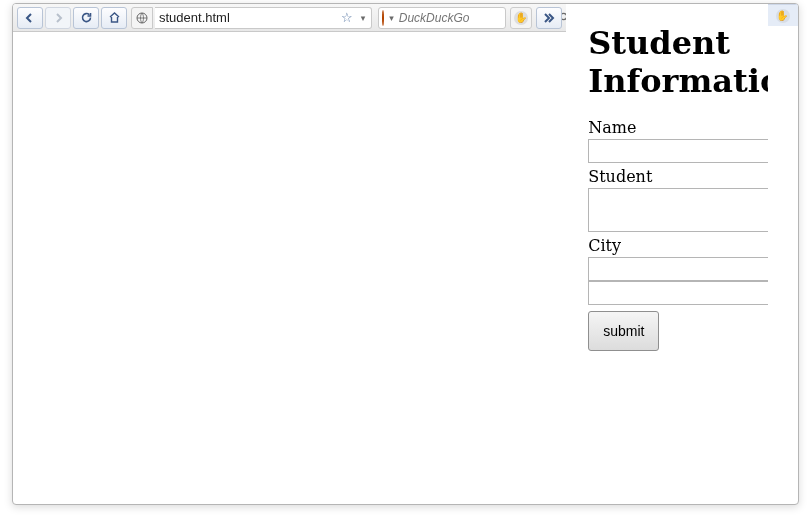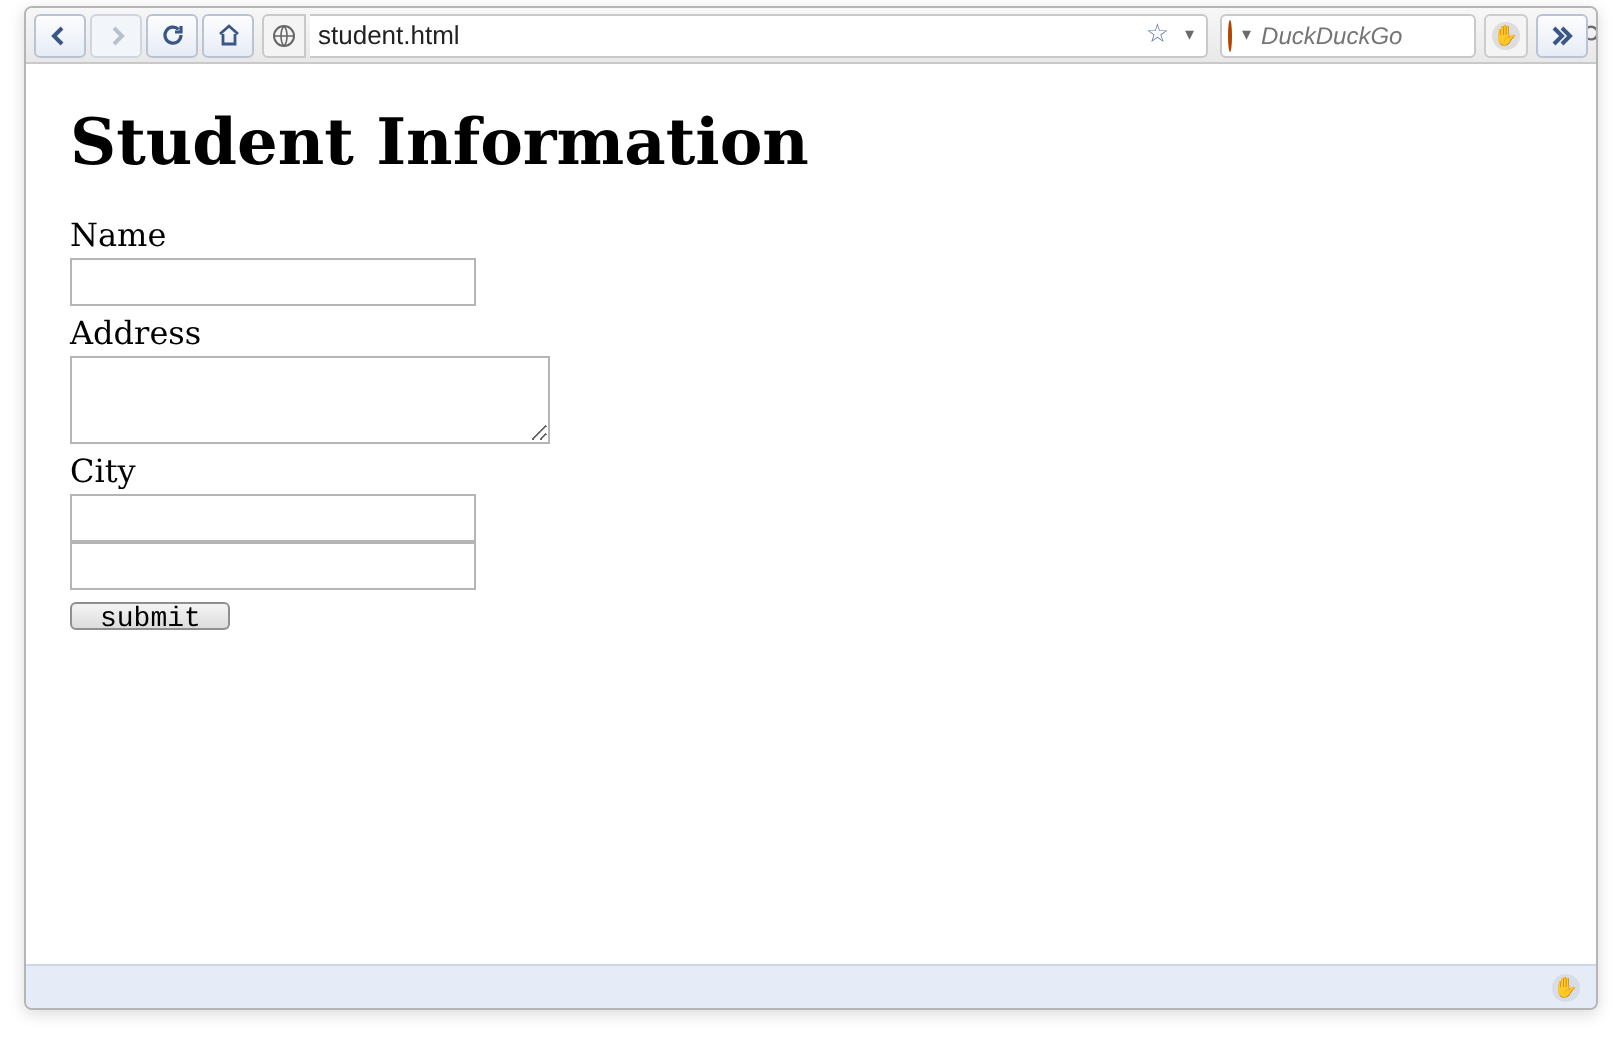--- a/index.html
+++ b/index.html
@@ -13,21 +13,21 @@
     position: relative;
   }
   .browser-window {
     position: absolute;
     top: 3px; left: 12px; right: 12px; bottom: 14px;
     border: 1px solid #b5b5b5;
     border-radius: 4px;
     background: #fff;
     box-shadow: 0 2px 8px rgba(0,0,0,0.15);
     display: flex;
-    flex-direction: column;
+    flex-direction: row;
     overflow: hidden;
   }
   
   .toolbar {
     height: 28px;
     background: linear-gradient(#f7f7f7, #e8e8e8);
     border-bottom: 1px solid #c9c9c9;
     display: flex;
     align-items: center;
     padding: 0 4px;
@@ -128,24 +128,24 @@
     display:block;
   }
   .textarea {
     width: 240px; height: 44px;
     border: 1px solid #b5b5b5;
     background:#fff; font-size:13px; padding:2px 4px;
     display:block; resize: both;
   }
   .submit-btn {
     margin-top: 6px;
-    height: 14px;
+    height: 40px;
     padding: 0 14px;
     font-size: 14px;
-    font-family: Liberation Mono, monospace;
+    font-family: Liberation Sans, sans-serif;
     border: 1px solid #8f8f8f;
     border-radius: 3px;
     background: linear-gradient(#f5f5f5, #dcdcdc);
     cursor:pointer;
   }
   
   .statusbar {
     height: 22px;
     background: #e5ecf7;
     border-top: 1px solid #cdd7e8;
@@ -217,21 +217,21 @@
         </svg>
     </div>
   </div>
 
   <div class="content">
     <h2>Student Information</h2>
 
     <div class="field-label">Name</div>
     <input class="text-input" type="text" value="" style="">
 
-    <div class="field-label">Address</div>
+    <div class="field-label">Student</div>
     <textarea class="textarea" style=""></textarea>
 
     <div class="field-label">City</div>
     <input class="text-input" type="text" value="" style="">
 
     <input class="text-input" type="text" value="" style="">
 
     <div><button class="submit-btn">submit</button></div>
   </div>
 

